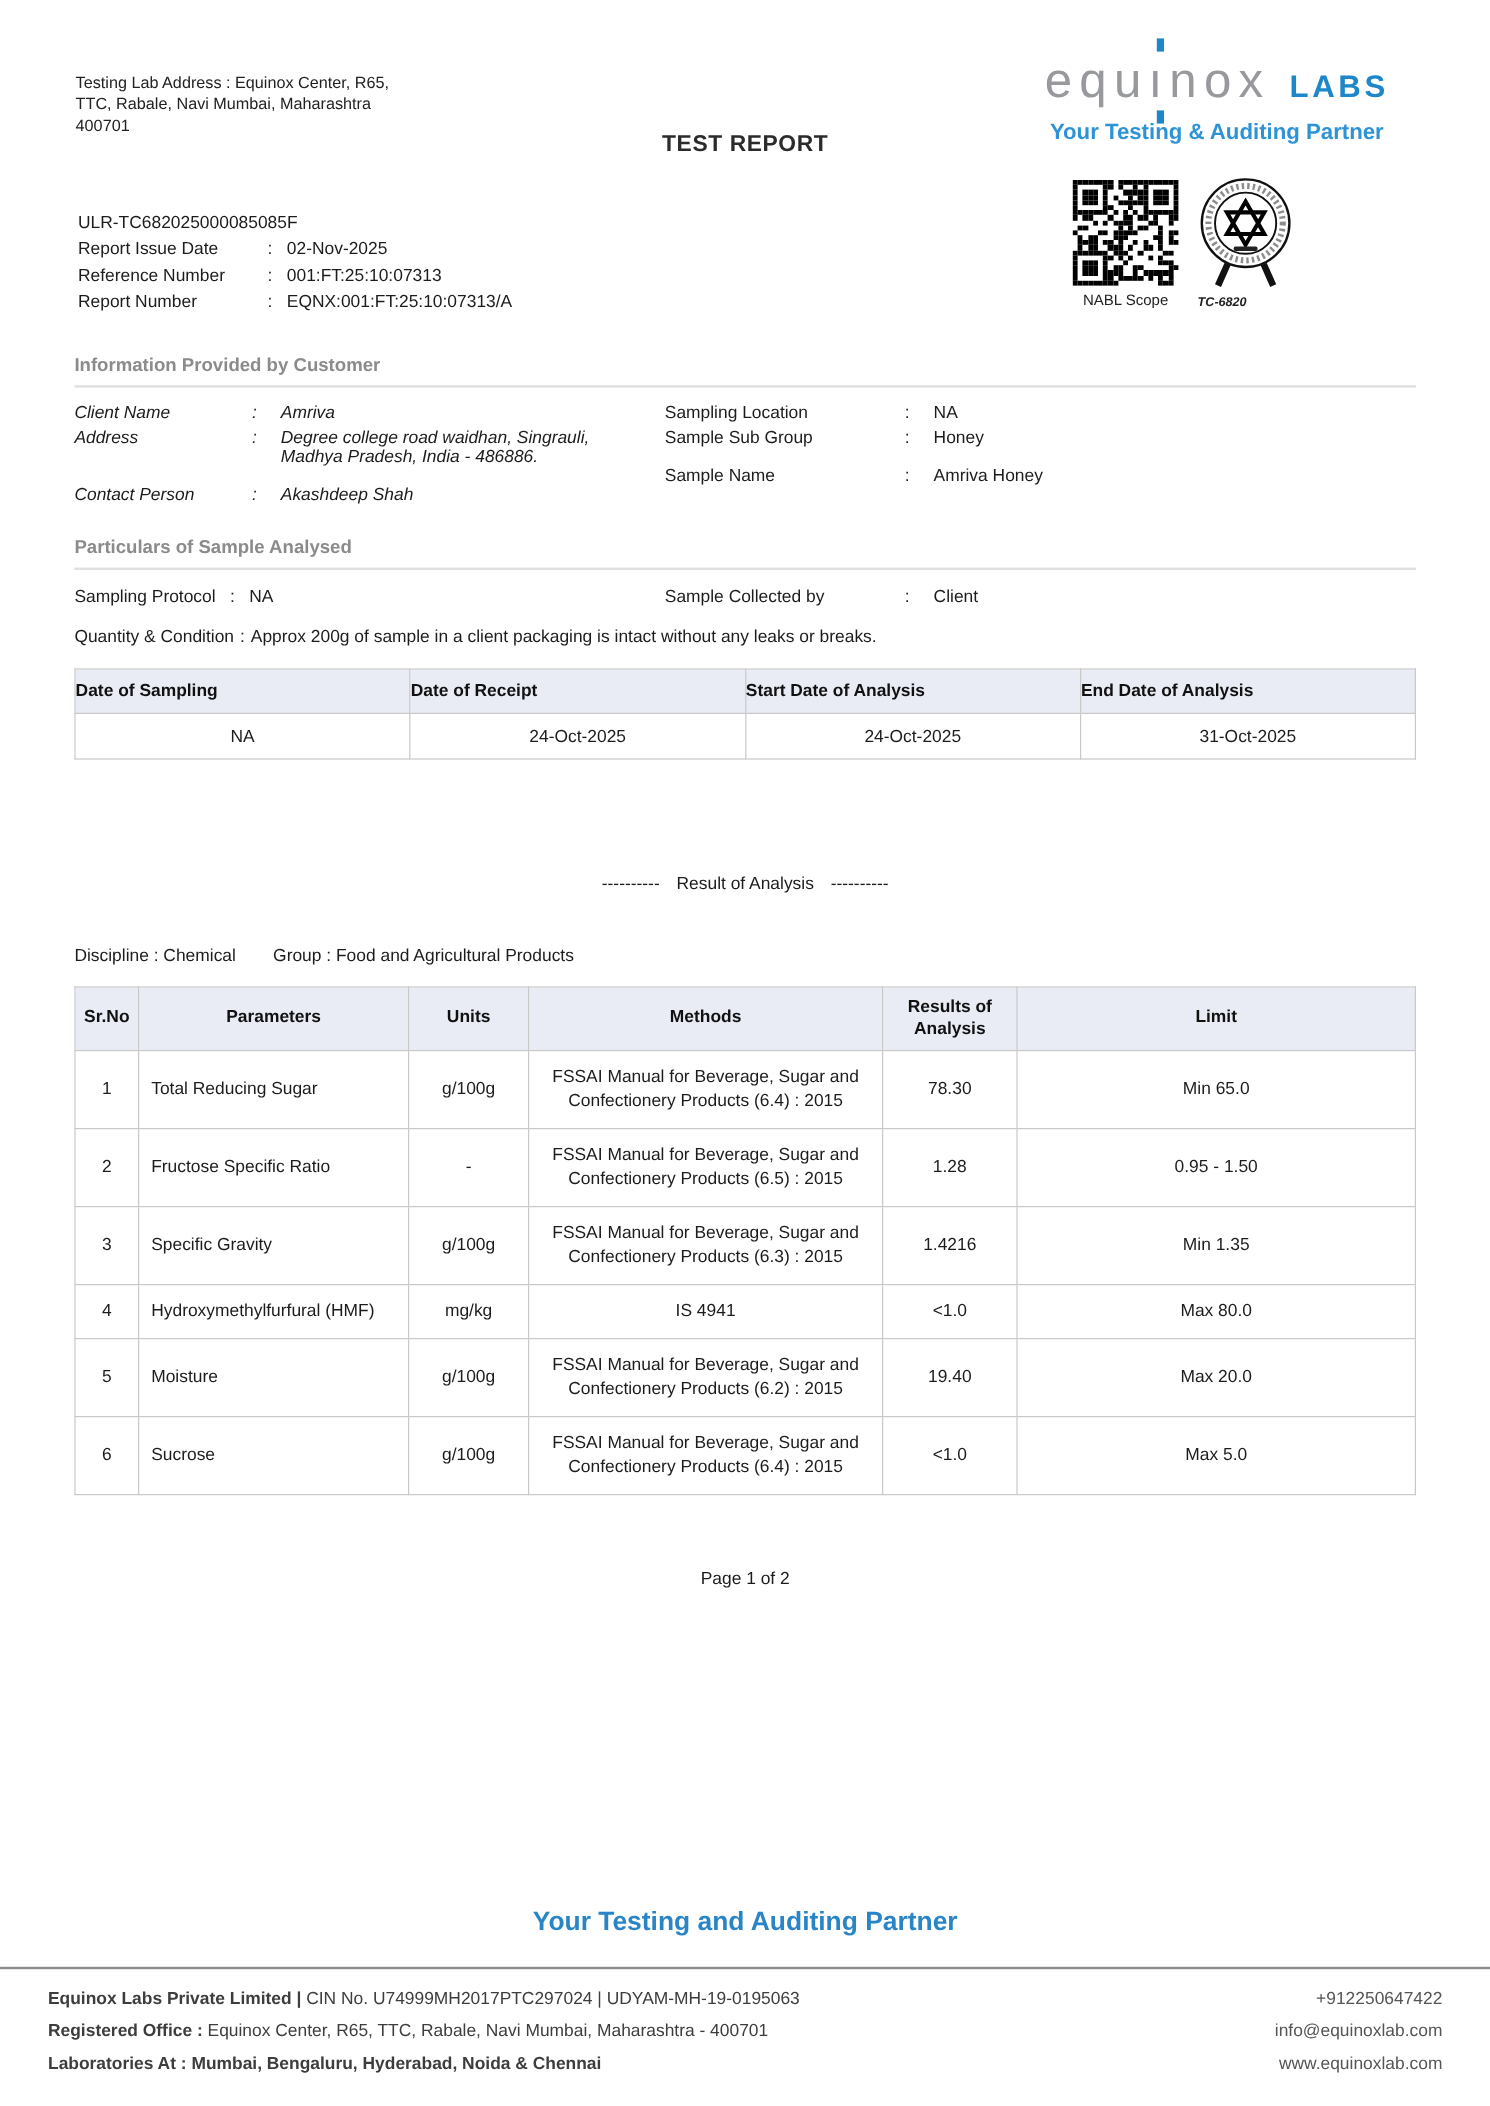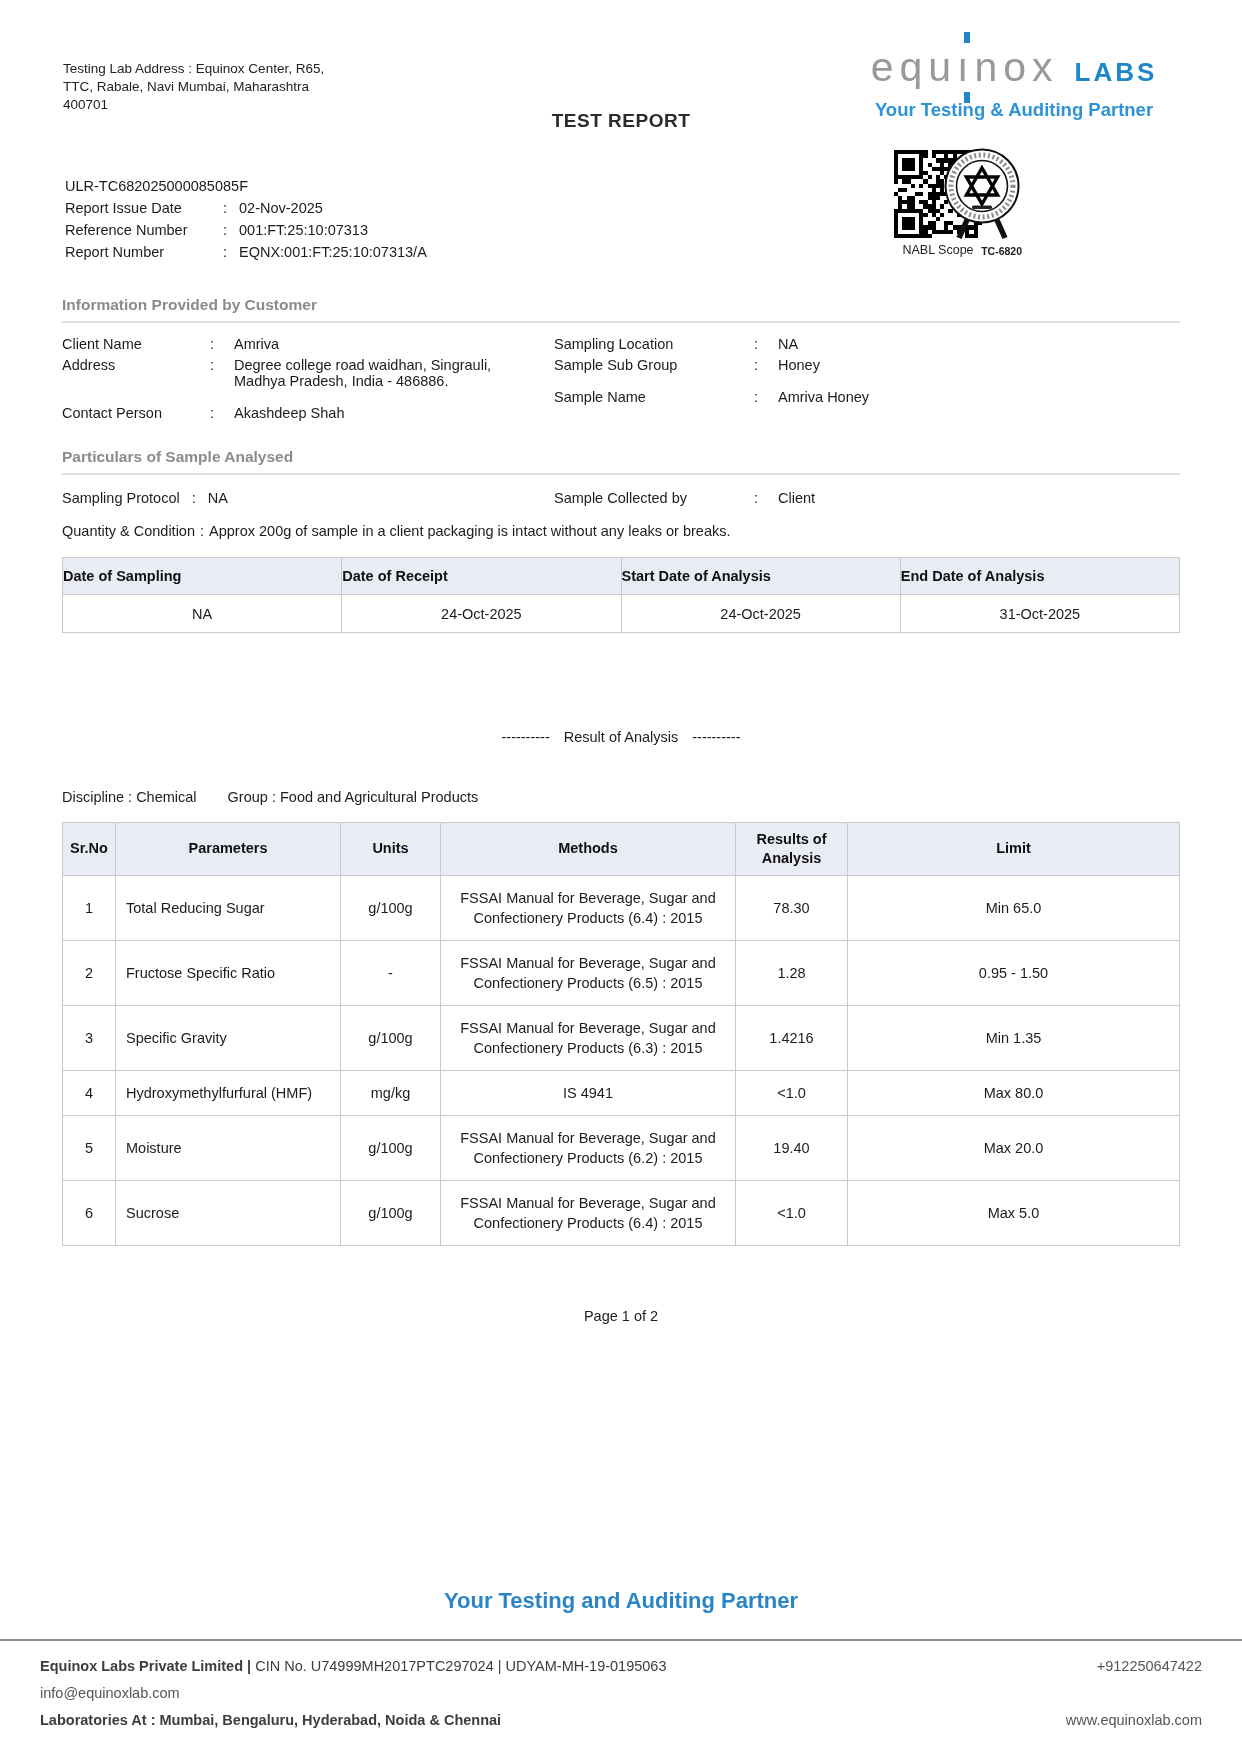--- a/index.html
+++ b/index.html
@@ -18,34 +18,34 @@
   .logo-i .dot-top { top: -12px; }
   .logo-i .dot-bottom { bottom: -12px; }
   .logo-labs { font-size: 26px; font-weight: bold; color: #1e87c9; letter-spacing: 3px; }
   .logo-tagline { margin-top: 8px; font-size: 18.5px; font-weight: bold; color: #2e93d6; }
 
   .qr-wrap { position: absolute; left: 891px; top: 150px; width: 94px; text-align: center; }
   .qr { width: 88px; height: 88px; margin: 0 auto; display: grid; grid-template-columns: repeat(21,1fr); grid-template-rows: repeat(21,1fr); background: #fff; }
   .qr i { background: #000; display: block; }
   .qr-label { margin-top: 5px; font-size: 12.5px; color: #222; }
 
-  .nabl-wrap { position: absolute; left: 940px; top: 146px; width: 82px; text-align: right; }
+  .nabl-wrap { position: absolute; left: 998px; top: 146px; width: 82px; text-align: left; font-style: italic; }
   .tc-label { font-size: 10.5px; font-weight: bold; color: #222; margin-top: 1px; }
 
   .meta { position: absolute; left: 65px; top: 176px; font-size: 14.5px; line-height: 21px; }
   .meta-row { display: flex; margin-top: 1px; }
   .meta-label { width: 158px; flex-shrink: 0; }
   .meta-sep { width: 16px; flex-shrink: 0; }
 
   
   .content { position: absolute; left: 62px; top: 296px; width: 1118px; font-size: 14.5px; }
   .section-heading { font-size: 15.5px; font-weight: bold; color: #8b8b8b; padding-bottom: 7px; border-bottom: 2px solid #e0e0e0; }
 
   .info-grid { display: flex; margin-top: 13px; }
-  .info-left { width: 492px; flex-shrink: 0; }
+  .info-left { width: 492px; flex-shrink: 0; font-style: italic; }
   .info-right { flex: 1; }
   .info-row { display: flex; align-items: flex-start; margin-bottom: 5px; }
   .info-left .lbl { width: 148px; flex-shrink: 0; }
   .info-right .lbl { width: 200px; flex-shrink: 0; }
   .info-row .sep { width: 24px; flex-shrink: 0; }
   .info-row .val { flex: 1; }
   .mt { margin-top: 16px; }
 
   .particulars-heading { margin-top: 22px; }
   .protocol-row { display: flex; margin-top: 15px; }
@@ -749,20 +749,21 @@
 
   <div class="footer">
     <div class="footer-tagline">Your Testing and Auditing Partner</div>
     <div class="footer-sep"></div>
     <div class="footer-rows">
       <div class="footer-row">
         <span class="left"><b>Equinox Labs Private Limited |</b> <span>CIN No. U74999MH2017PTC297024 | UDYAM-MH-19-0195063</span></span>
         <span class="right">+912250647422</span>
       </div>
       <div class="footer-row">
+        <span class="left"><b>Registered Office :</b> <span>Equinox Center, R65, TTC, Rabale, Navi Mumbai, Maharashtra - 400701</span></span>
         <span class="right">info@equinoxlab.com</span>
       </div>
       <div class="footer-row">
         <span class="left"><b>Laboratories At : Mumbai, Bengaluru, Hyderabad, Noida &amp; Chennai</b></span>
         <span class="right">www.equinoxlab.com</span>
       </div>
     </div>
   </div>
 
 </div>

